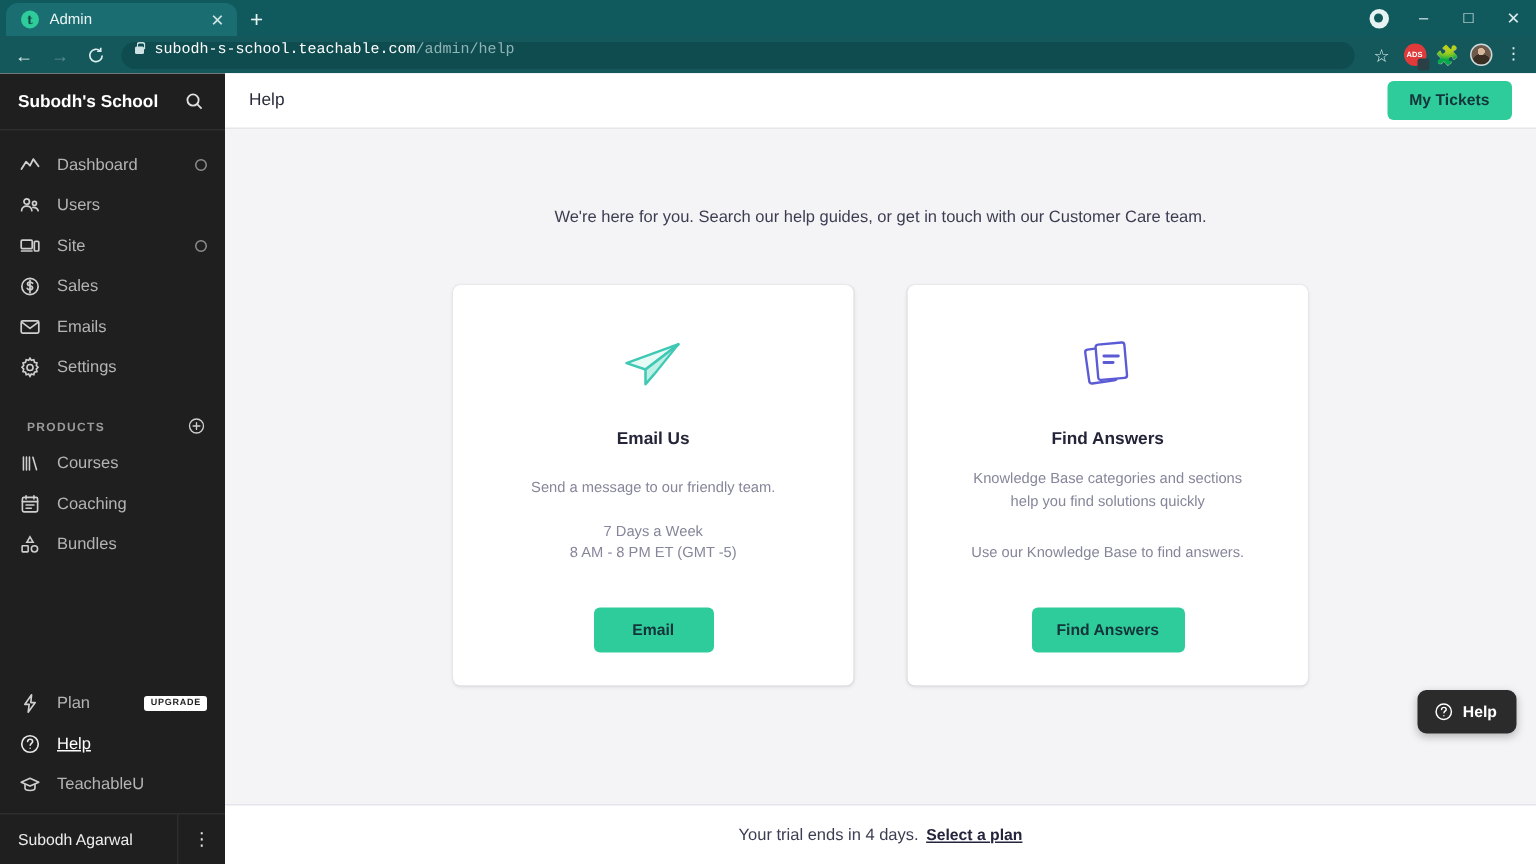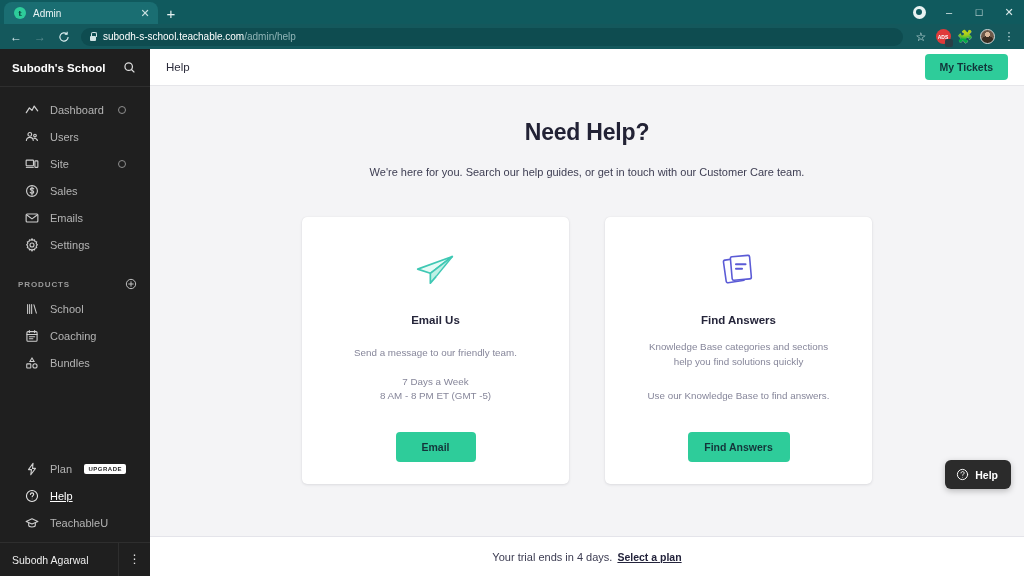--- a/index.html
+++ b/index.html
@@ -62,22 +62,23 @@
     height: 25px; background: #14585c; display: flex; align-items: center;
     padding: 0 5px; gap: 2px; flex: none;
   }
   .navbtn {
     width: 22px; height: 22px; display: flex; align-items: center;
     justify-content: center; color: #dbeef0; font-size: 12px;
   }
   .navbtn.dim { color: #5d8e92; }
   .omnibox {
     flex: 1; height: 18px; background: #0e4c50; border-radius: 9px;
-    display: flex; align-items: center; padding: 0 8px; gap: 6px;
+    display: flex; align-items: flex-start; padding: 0 8px; gap: 6px;
     margin: 0 6px 0 4px;
+    font-family: Liberation Mono, monospace;
   }
   .lock-ico { width: 8px; height: 9px; position: relative; flex: none; }
   .lock-ico:before {
     content:""; position:absolute; left:1px; top:3.5px; width:6px; height:5px;
     background:#cfe2e3; border-radius:1px;
   }
   .lock-ico:after {
     content:""; position:absolute; left:2px; top:0px; width:4px; height:4px;
     border:1.2px solid #cfe2e3; border-bottom:none; border-radius:2px 2px 0 0;
   }
@@ -114,21 +115,21 @@
     display: flex; flex-direction: column; flex: none;
   }
   .sb-brand {
     height: 38px; display: flex; align-items: center; justify-content: space-between;
     padding: 0 14px 0 12px; border-bottom: 1px solid #2e2e2e;
   }
   .sb-brand-name { font-size: 11.5px; font-weight: bold; color: #ffffff; }
   .sb-search { color: #d6d6d6; display:flex; }
   .sb-nav { padding-top: 9px; }
   .sb-item {
-    height: 27px; display: flex; align-items: center; padding: 0 24px;
+    height: 27px; display: flex; align-items: center; padding: 0 12px;
     gap: 11px; color: #b4b4b4; font-size: 11px;
   }
   .sb-item .ico { width: 15px; height: 15px; flex: none; display: flex;
     align-items: center; justify-content: center; color: #cfcfcf; }
   .sb-item .lbl { flex: 1; white-space: nowrap; }
   .sb-item .trail-ring {
     width: 8px; height: 8px; border: 1.2px solid #8e8e8e; border-radius: 50%;
     flex: none;
   }
   .sb-section {
@@ -347,21 +348,21 @@
             </svg>
           </span>
         </div>
 
         <div class="sb-item">
           <span class="ico">
             <svg width="14" height="14" viewBox="0 0 16 16" fill="none" stroke="#cfcfcf" stroke-width="1.2" stroke-linecap="round">
               <path d="M3 3v10M5.3 3v10M7.6 3v10M10.2 3.2l2.8 9.5"></path>
             </svg>
           </span>
-          <span class="lbl">School</span>
+          <span class="lbl">Courses</span>
         </div>
 
         <div class="sb-item">
           <span class="ico">
             <svg width="14" height="14" viewBox="0 0 16 16" fill="none" stroke="#cfcfcf" stroke-width="1.25" stroke-linecap="round">
               <rect x="2.2" y="3" width="11.6" height="11" rx="1.2"></rect>
                 <path d="M2.2 6.2h11.6M5 1.7v2.4M11 1.7v2.4M5 8.8h6M5 11.2h4"></path>
             </svg>
           </span>
           <span class="lbl">Coaching</span>
@@ -421,21 +422,20 @@
     </div>
 
     <div class="main">
       <div class="topbar">
         <div class="topbar-title">Help</div>
         <button class="btn-primary">My Tickets</button>
       </div>
 
       <div class="appwrap">
         <div class="content">
-          <div class="h1">Need Help?</div>
           <div class="sub">We're here for you. Search our help guides, or get in touch with our Customer Care team.</div>
 
           <div class="cards">
 
             <div class="card">
               <div class="card-icon">
                 <svg width="45" height="45" viewBox="0 0 48 48" fill="none">
                   <path d="M42 9L5 22.5l13.5 4.5L42 9z" fill="#e6fbf6" stroke="#3fc8b4" stroke-width="1.8" stroke-linejoin="round"></path>
                   <path d="M42 9L18.5 27v10.5L25 30" fill="#bff0e6" stroke="#3fc8b4" stroke-width="1.8" stroke-linejoin="round"></path>
                   <path d="M42 9L25 30" stroke="#3fc8b4" stroke-width="1.6"></path>

